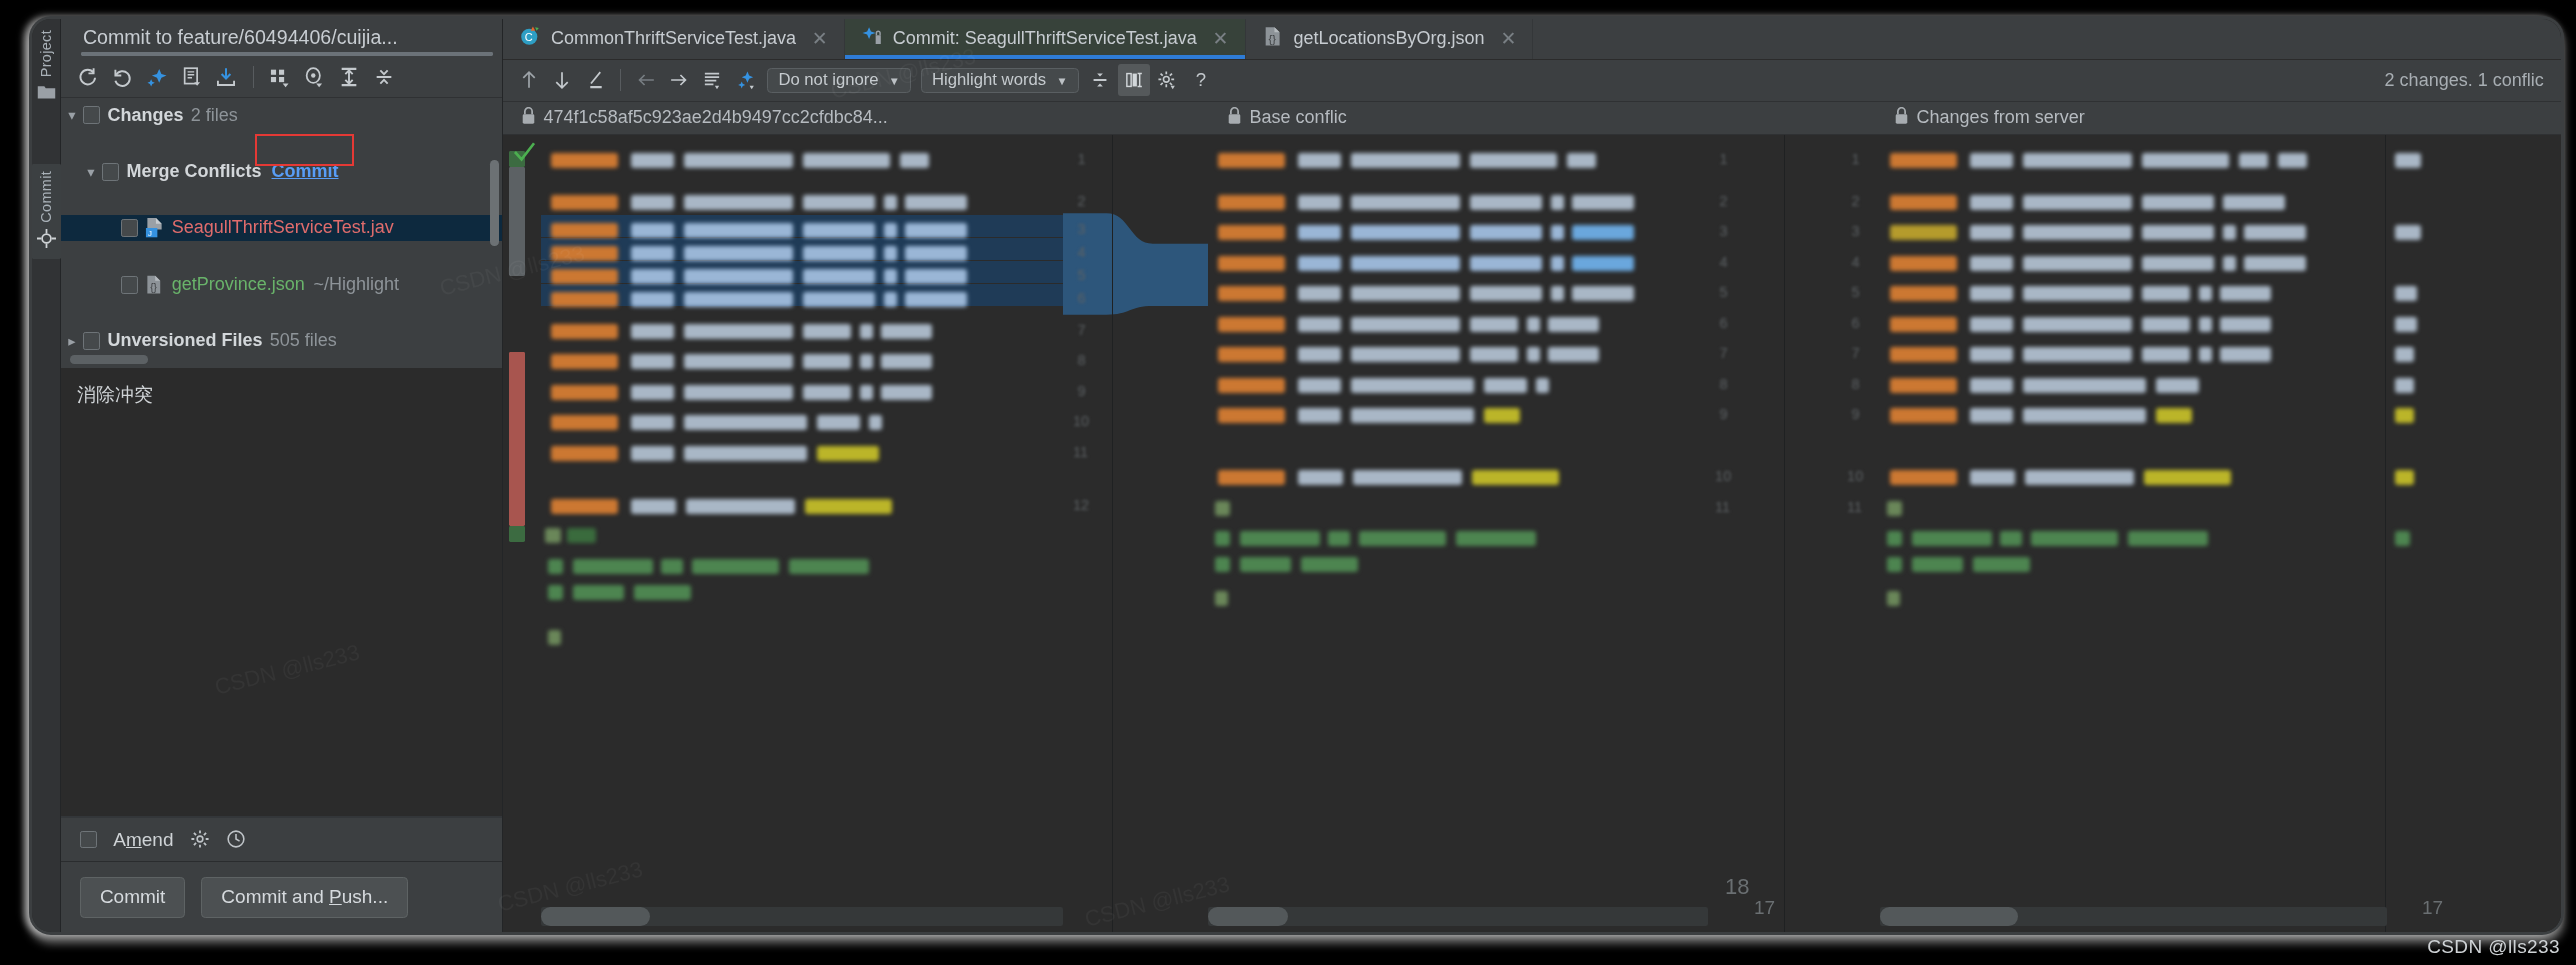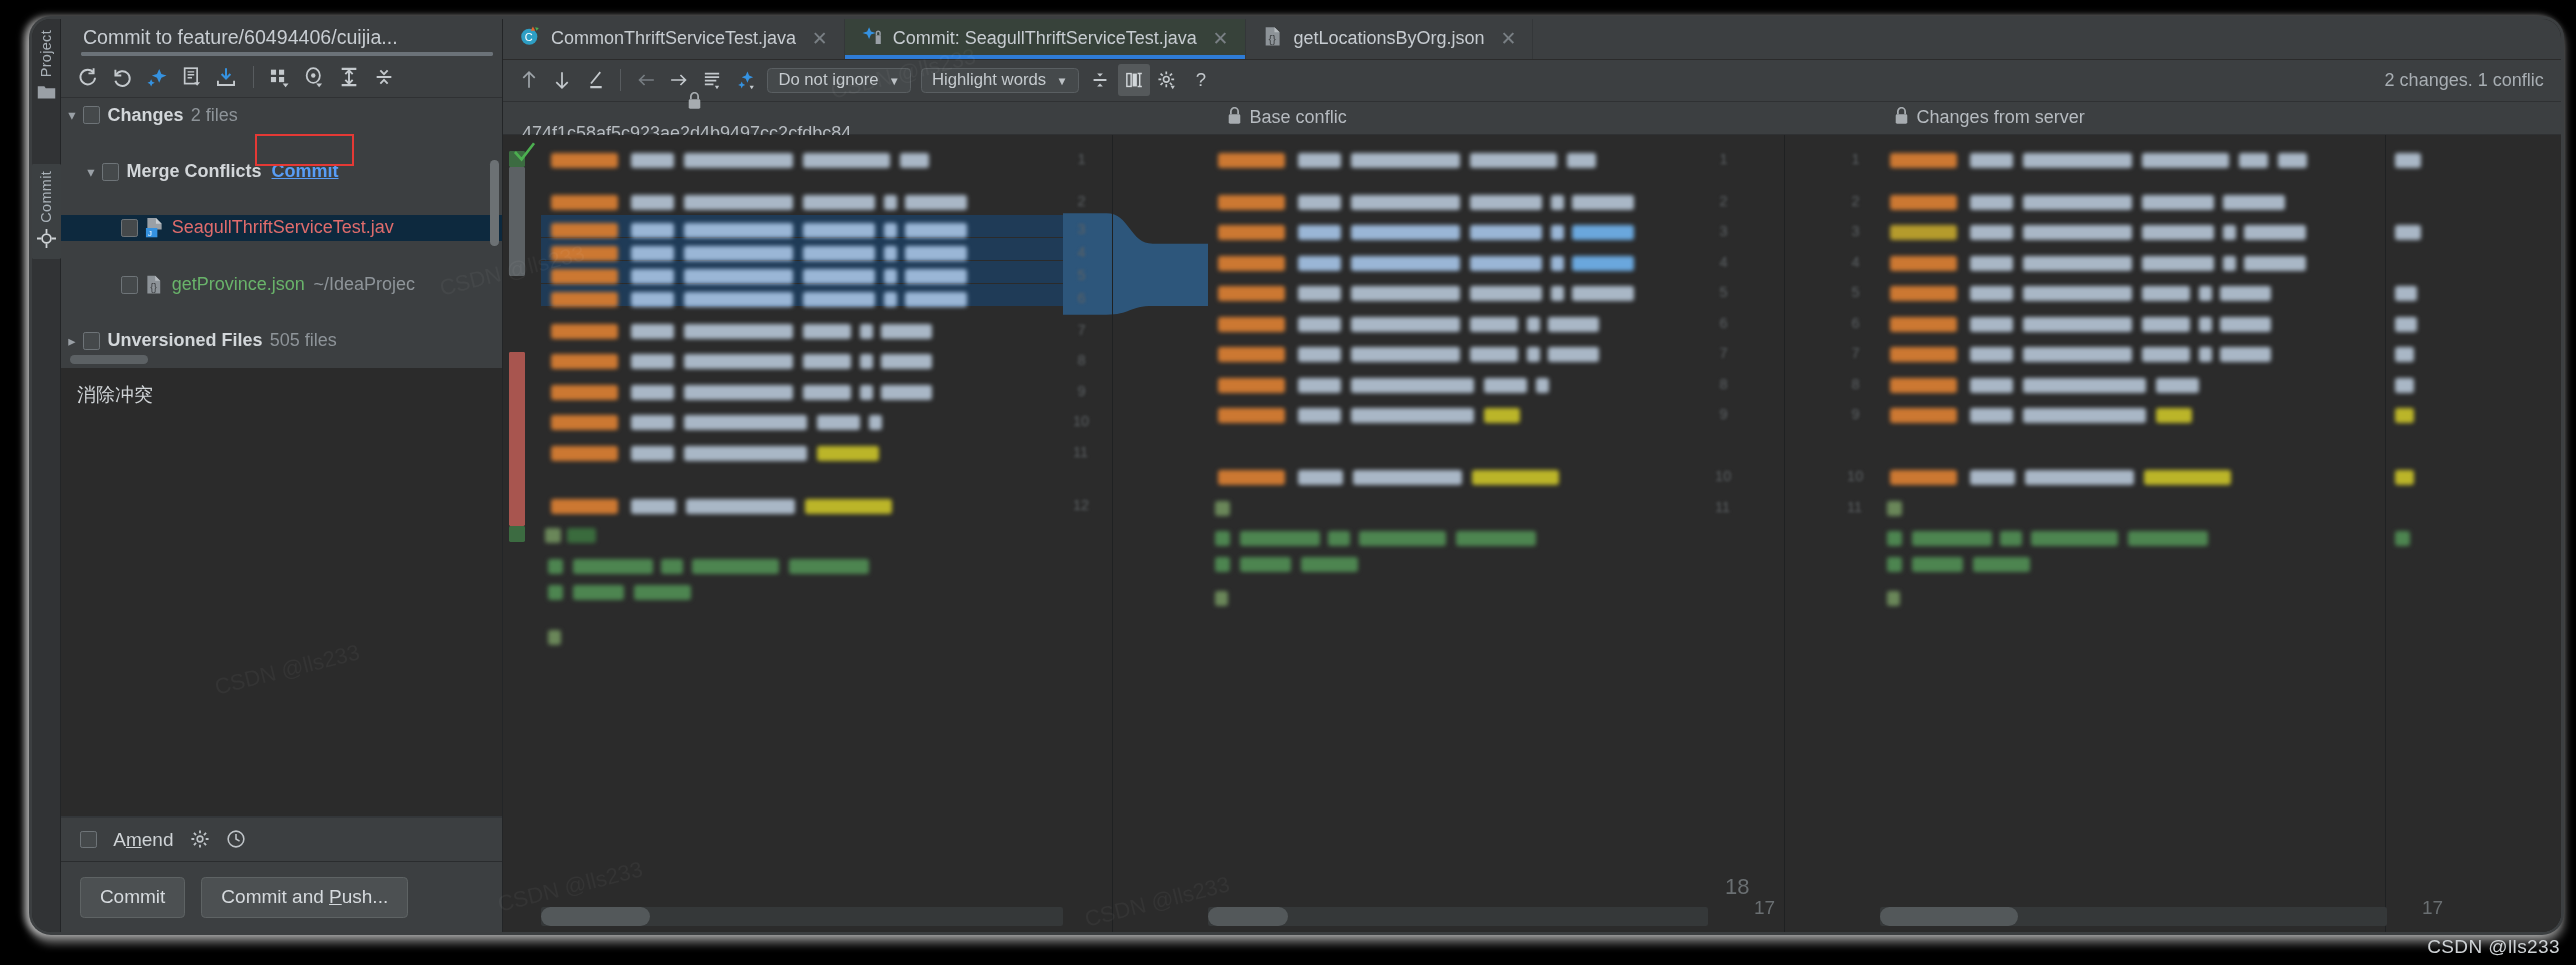--- a/index.html
+++ b/index.html
@@ -216,21 +216,21 @@
   
   #diff-titles {
     flex: 0 0 33px; display: flex; align-items: center;
     background: #3c3f41; border-bottom: 0.7px solid #2f3133;
     position: relative;
   }
   .diff-title {
     position: absolute; display: flex; align-items: center; gap: 8.7px;
     color: #b6bbc0; font-size: 18px; white-space: nowrap;
   }
-  #diff-title-left   { left: 19px; flex-direction: column; }
+  #diff-title-left   { left: 19px; }
   #diff-title-center { left: 725px; }
   #diff-title-right  { left: 1392px; }
 
   
   #diff-body { flex: 1 1 auto; position: relative; background: #2b2b2b; overflow: hidden; }
 
   .pane { position: absolute; top: 0; bottom: 33px; background: #2b2b2b; overflow: hidden; }
   #pane-left   { left: 38px;   width: 522px; }
   #pane-center { left: 705px;  width: 500px; }
   #pane-right  { left: 1377px; width: 507px; }
@@ -422,21 +422,21 @@
         <span class="arrow empty findent-2">▾</span>
         <span class="cbox"></span>
         <span class="ficon">
           <svg width="19" height="20" viewBox="0 0 26 28" style="font-size:25px">
             <path d="M3 1h11l7 7v18H3z" fill="#8d9398"></path>
                 <path d="M14 1l7 7h-7z" fill="#b5babe"></path>
             <text x="7" y="23" font-size="14" fill="#3c3f41" font-family="Liberation Sans, sans-serif">{}</text>
           </svg>
         </span>
         <span class="file-name-green">getProvince.json</span>
-        <span class="file-path">~/IdeaProjec</span>
+        <span class="file-path">~/Highlight</span>
       </div>
 
       <div class="tree-row" style="top:126px">
         <span class="arrow">▸</span>
         <span class="cbox"></span>
         <span class="tree-label">Unversioned Files</span>
         <span class="tree-sub">505 files</span>
       </div>
 
       <div id="resolve-highlight" style="left:194px; top:36px; width:99px; height:32px;"></div>

